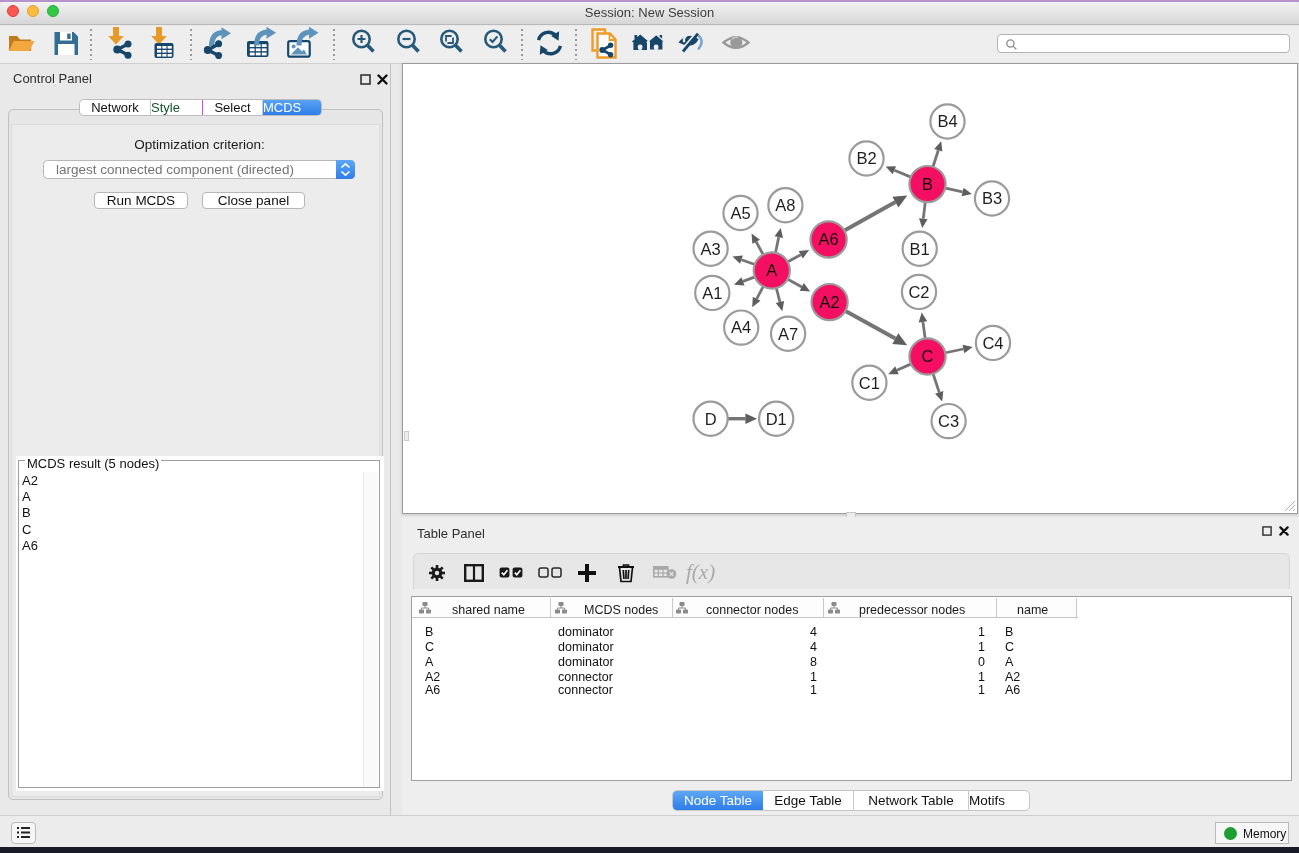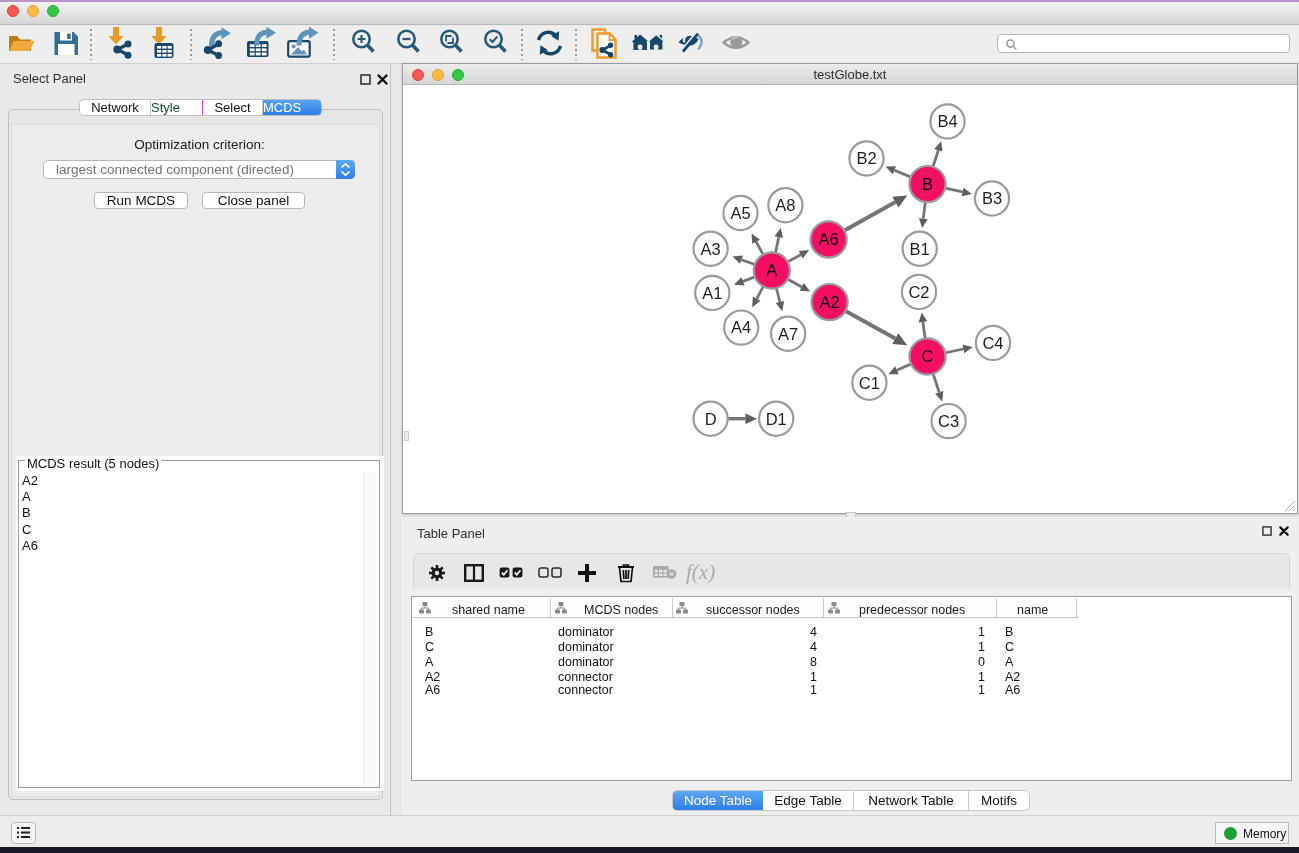--- a/index.html
+++ b/index.html
@@ -6,20 +6,21 @@
 .abs { position:absolute; }
 </style></head>
 <body>
 
 <div class="abs" style="left:0;top:0;width:1299px;height:2px;background:#b793cd"></div>
 
 <div class="abs" style="left:0;top:2px;width:1299px;height:23px;background:linear-gradient(#f2f2f2,#d6d6d6);border-bottom:1px solid #b9b9b9;border-radius:5px 5px 0 0">
   <div class="abs" style="left:7px;top:2.5px;width:12px;height:12px;border-radius:50%;background:#fc5753;border:0.5px solid #df3e37"></div>
   <div class="abs" style="left:27px;top:2.5px;width:12px;height:12px;border-radius:50%;background:#fdbc40;border:0.5px solid #de9f34"></div>
   <div class="abs" style="left:47px;top:2.5px;width:12px;height:12px;border-radius:50%;background:#33c748;border:0.5px solid #27aa35"></div>
+  <div style="text-align:center;font-size:13px;color:#3c3c3c;padding-top:3px">Session: New Session</div>
 </div>
 
 <div class="abs" style="left:0;top:26px;width:1299px;height:37px;background:#eeeeee">
 <svg class="abs" style="left:7px;top:4px" width="28" height="25" viewBox="0 0 28 25">
 <path d="M2 6 L10 6 L13 9.5 L24 9.5 L24 21 L2 21 z" fill="#c07c1b"></path>
 <path d="M2 21 L6.8 11 L27.5 11 L22.5 21 z" fill="#f3a83f"></path>
     </svg>
     <svg class="abs" style="left:52px;top:4px" width="28" height="27" viewBox="0 0 28 27">
 <path d="M2.5 2 H21.5 L26 6.5 V25 H2.5 z" fill="#356e94"></path>
 <rect x="8" y="2" width="12" height="8.5" fill="#fff"></rect>
@@ -161,21 +162,21 @@
   <div class="abs" style="left:997px;top:8px;width:293px;height:19px;background:#fff;border:1px solid #b4b4b4;border-radius:4px">
     <svg width="13" height="13" style="position:absolute;left:7px;top:3px" viewBox="0 0 13 13">
         <circle cx="5.4" cy="5.4" r="3.6" fill="none" stroke="#8e8e8e" stroke-width="1.3"></circle>
         <line x1="8.1" y1="8.1" x2="11.3" y2="11.3" stroke="#8e8e8e" stroke-width="1.3"></line>
       </svg>
   </div>
 </div>
 <div class="abs" style="left:0;top:63px;width:1299px;height:1px;background:#cfcfcf"></div>
 
 <div class="abs" style="left:0;top:64px;width:391px;height:751px;background:#e9e9e9;border-right:1px solid #c4c4c4">
-  <div class="abs" style="left:13px;top:7px;font-size:13px;color:#2e2e2e">Select Panel</div>
+  <div class="abs" style="left:13px;top:7px;font-size:13px;color:#2e2e2e">Control Panel</div>
   <svg class="abs" style="left:360px;top:10px" width="11" height="11" viewBox="0 0 11 11">
       <rect x="1" y="1" width="9" height="9" fill="none" stroke="#333" stroke-width="1.6"></rect>
     </svg>
   <svg class="abs" style="left:377px;top:10px" width="11" height="11" viewBox="0 0 11 11">
       <path d="M1.5 1.5 L9.5 9.5 M9.5 1.5 L1.5 9.5" stroke="#111" stroke-width="2.4" stroke-linecap="round"></path>
     </svg>
 
   <div class="abs" style="left:8px;top:45px;width:375px;height:691px;background:#e6e6e6;border:1px solid #c0c0c0;border-radius:5px">
       <div class="abs" style="left:2px;top:14px;width:369px;height:673px;background:#ececec;border:1px solid #dcdcdc"></div>
     </div>
@@ -205,26 +206,20 @@
   <div class="abs" style="left:16px;top:392px;width:368px;height:335px;background:#fff"></div>
 
   <div class="abs" style="left:18px;top:396px;width:362px;height:328px;border:1px solid #9f9f9f"></div>
   <div class="abs" style="left:25px;top:392px;background:#fff;padding:0 2px;font-size:13px;color:#111">MCDS result (5 nodes)</div>
   <div class="abs" style="left:22px;top:409px;font-size:13px;color:#111;line-height:16.2px">A2<br>A<br>B<br>C<br>A6</div>
 
   <div class="abs" style="left:363px;top:408px;width:15px;height:315px;background:#fafafa;border-left:1px solid #ececec"></div>
 </div>
 
 <div class="abs" style="left:402px;top:63px;width:896px;height:451px;background:#fff;border:1px solid #9a9a9a;box-shadow:0 1px 3px rgba(0,0,0,0.15)">
-  <div class="abs" style="left:0;top:0;width:894px;height:21px;background:linear-gradient(#ececec,#d5d5d5);border-bottom:1px solid #b5b5b5">
-    <div class="abs" style="left:9px;top:4.5px;width:12px;height:12px;border-radius:50%;background:#fc5753;border:0.5px solid #df3e37"></div>
-    <div class="abs" style="left:29px;top:4.5px;width:12px;height:12px;border-radius:50%;background:#fdbc40;border:0.5px solid #de9f34"></div>
-    <div class="abs" style="left:49px;top:4.5px;width:12px;height:12px;border-radius:50%;background:#33c748;border:0.5px solid #27aa35"></div>
-    <div style="text-align:center;font-size:13px;color:#2e2e2e;padding-top:3px">testGlobe.txt</div>
-  </div>
   <div class="abs" style="left:0;top:22px;width:894px;height:426px;background:#fff;overflow:hidden">
 <svg width="896" height="428" style="position:absolute;left:0;top:0" font-family="'Liberation Sans',sans-serif">
         <line x1="352.7" y1="190.6" x2="339.9" y2="195.4" stroke="#757575" stroke-width="2.8"></line>
         <polygon points="331.0,198.7 338.4,191.3 341.5,199.4" fill="#5e5e5e"></polygon>
         <line x1="352.6" y1="178.7" x2="338.4" y2="173.7" stroke="#757575" stroke-width="2.8"></line>
         <polygon points="329.5,170.5 339.9,169.6 337.0,177.8" fill="#5e5e5e"></polygon>
         <line x1="360.7" y1="199.7" x2="353.7" y2="212.8" stroke="#757575" stroke-width="2.8"></line>
         <polygon points="349.2,221.2 349.8,210.7 357.5,214.8" fill="#5e5e5e"></polygon>
         <line x1="360.6" y1="169.4" x2="353.1" y2="155.7" stroke="#757575" stroke-width="2.8"></line>
         <polygon points="348.6,147.4 357.0,153.7 349.3,157.8" fill="#5e5e5e"></polygon>
@@ -402,21 +397,21 @@
       </svg>
       <div class="abs" style="left:172px;top:5.5px;font-size:12.5px;color:#1a1a1a">MCDS nodes</div>
       <svg class="abs" style="left:264px;top:5px" width="12" height="12" viewBox="0 0 12 12">
         <g fill="#8a8a8a">
           <rect x="3.5" y="0" width="5" height="4" rx="0.8"></rect>
 <rect x="0" y="7.5" width="5" height="4" rx="0.8"></rect>
           <rect x="7" y="7.5" width="5" height="4" rx="0.8"></rect>
 <path d="M6 4 V6 M2.5 7.5 V6 H9.5 V7.5" stroke="#8a8a8a" stroke-width="1" fill="none"></path>
         </g>
       </svg>
-      <div class="abs" style="left:294px;top:5.5px;font-size:12.5px;color:#1a1a1a">successor nodes</div>
+      <div class="abs" style="left:294px;top:5.5px;font-size:12.5px;color:#1a1a1a">connector nodes</div>
       <svg class="abs" style="left:416px;top:5px" width="12" height="12" viewBox="0 0 12 12">
         <g fill="#8a8a8a">
           <rect x="3.5" y="0" width="5" height="4" rx="0.8"></rect>
 <rect x="0" y="7.5" width="5" height="4" rx="0.8"></rect>
           <rect x="7" y="7.5" width="5" height="4" rx="0.8"></rect>
 <path d="M6 4 V6 M2.5 7.5 V6 H9.5 V7.5" stroke="#8a8a8a" stroke-width="1" fill="none"></path>
         </g>
       </svg>
       <div class="abs" style="left:447px;top:5.5px;font-size:12.5px;color:#1a1a1a">predecessor nodes</div>
       <div class="abs" style="left:605px;top:5.5px;font-size:12.5px;color:#1a1a1a">name</div>
@@ -444,21 +439,21 @@
 <div class="abs" style="left:146px;top:86.39999999999999px;font-size:12.5px;color:#111">connector</div>
 <div class="abs" style="left:330px;top:86.39999999999999px;width:75px;text-align:right;font-size:12.5px;color:#111">1</div>
 <div class="abs" style="left:500px;top:86.39999999999999px;width:73px;text-align:right;font-size:12.5px;color:#111">1</div>
 <div class="abs" style="left:593px;top:86.39999999999999px;font-size:12.5px;color:#111">A6</div>
   </div>
 
   <div class="abs" style="left:270px;top:273px;height:21px;display:flex;font-size:13.5px;border:1px solid #c6c6c6;border-radius:5px;overflow:hidden;background:#fff">
     <div style="width:90px;text-align:center;line-height:20px;background:linear-gradient(#5ea7f6,#2e7de9);color:#fff">Node Table</div>
     <div style="width:91px;text-align:center;line-height:20px;border-right:1px solid #c9c9c9;color:#111">Edge Table</div>
     <div style="width:115px;text-align:center;line-height:20px;border-right:1px solid #c9c9c9;color:#111">Network Table</div>
-    <div style="width:60px;text-align:center;line-height:20px;color:#111">Motifs</div>
+    <div style="width:60px;line-height:20px;color:#111">Motifs</div>
   </div>
 </div>
 
 <div class="abs" style="left:0;top:815px;width:1299px;height:32px;background:#ececec;border-top:1px solid #cfcfcf">
   <div class="abs" style="left:11px;top:6px;width:25px;height:22px;background:#f6f6f6;border:1px solid #b9b9b9;border-radius:4px">
     <svg width="13" height="12" viewBox="0 0 13 12" style="position:absolute;left:5px;top:4px">
         <g fill="#222">
           <rect x="0" y="0" width="2" height="2"></rect>
           <rect x="4" y="0" width="9" height="2"></rect>
           <rect x="0" y="4.5" width="2" height="2"></rect>

